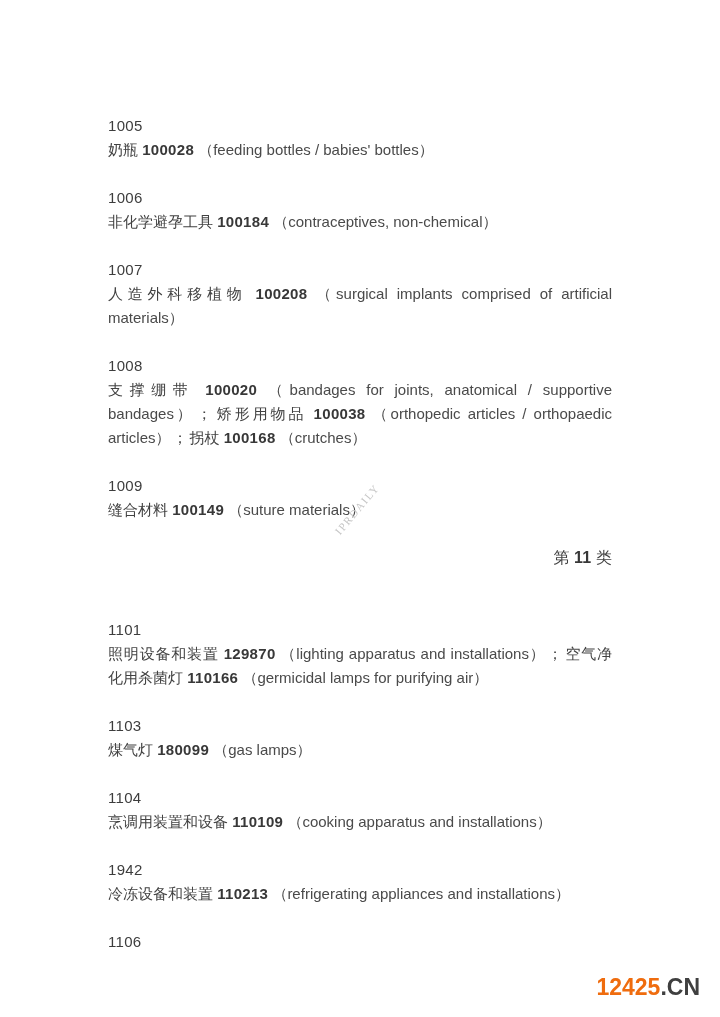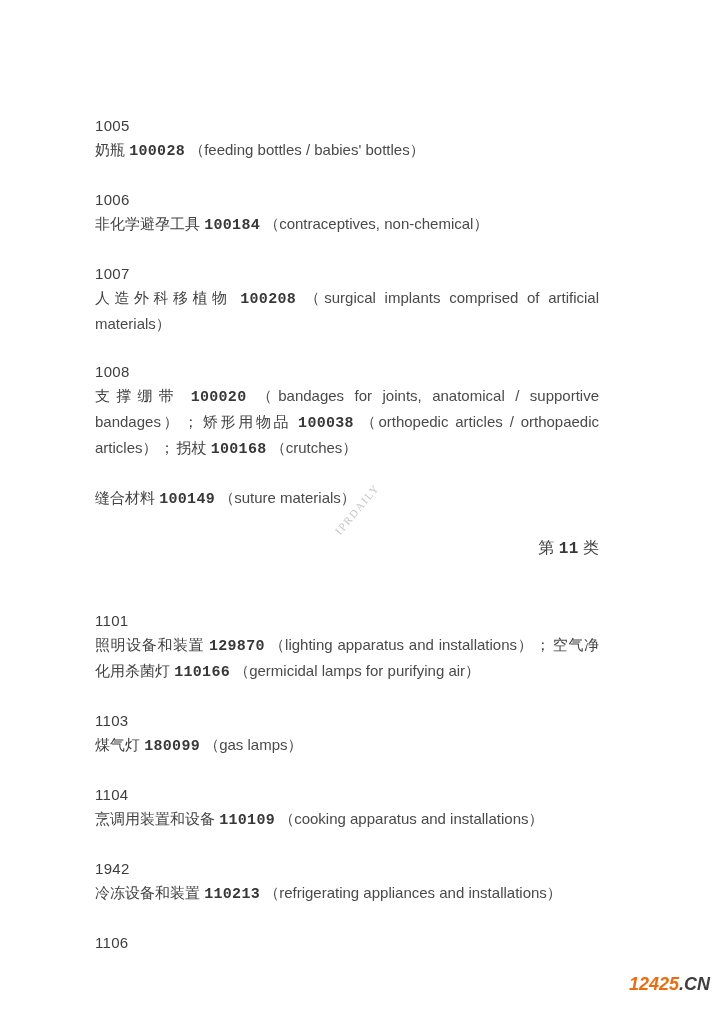--- a/index.html
+++ b/index.html
@@ -8,21 +8,21 @@
     height: 1017px;
     background: #ffffff;
     position: relative;
     overflow: hidden;
     font-family: "Liberation Sans", sans-serif;
     color: #3d3d3d;
     -webkit-text-size-adjust: none;
   }
   .content {
     position: absolute;
-    left: 95px;
+    left: 108px;
     top: 114px;
     width: 504px;
     font-size: 15px;
     line-height: 24px;
   }
   .entry { margin: 0 0 24px 0; }
   .code-line {
     font-size: 15px;
     letter-spacing: 0.3px;
     color: #3d3d3d;
@@ -31,21 +31,21 @@
     margin: 0;
     text-align: justify;
     color: #3d3d3d;
   }
   .cn {
     font-family: "Liberation Serif", serif;
     color: #424242;
   }
   .num {
     font-weight: bold;
-    font-family: Liberation Mono, monospace;
+    font-family: Liberation Sans, sans-serif;
     color: #383838;
     letter-spacing: 0.3px;
   }
   .en {
     color: #4a4a4a;
     font-family: "Liberation Sans", sans-serif;
   }
   .sep { margin: 0 2px; }
   .heading {
     margin: 0 0 48px 0;
@@ -64,26 +64,25 @@
     font-size: 11px;
     letter-spacing: 1.5px;
     color: #c6c6c6;
     font-family: "Liberation Serif", serif;
     white-space: nowrap;
     pointer-events: none;
   }
   .logo {
     position: absolute;
     top: 974px;
-    right: 10px;
-    font-size: 18px;
+    right: 20px;
+    font-size: 23px;
     font-weight: bold;
     font-family: "Liberation Sans", sans-serif;
     white-space: nowrap;
-    font-style: italic;
   }
   .logo-num { color: #ef6c0e; }
   .logo-tld { color: #3f3f3f; }
 </style>
 </head>
 <body>
 
 <main class="content">
     <section class="entry">
       <div class="code-line">1005</div>
@@ -95,20 +94,21 @@
     </section>
     <section class="entry">
       <div class="code-line">1007</div>
       <p class="body-line"><span class="cn">人造外科移植物</span> <span class="num">100208</span> <span class="en">（surgical implants comprised of artificial materials）</span></p>
     </section>
     <section class="entry">
       <div class="code-line">1008</div>
       <p class="body-line"><span class="cn">支撑绷带</span> <span class="num">100020</span> <span class="en">（bandages for joints, anatomical / supportive bandages）</span><span class="cn sep">；</span><span class="cn">矫形用物品</span> <span class="num">100038</span> <span class="en">（orthopedic articles / orthopaedic articles）</span><span class="cn sep">；</span><span class="cn">拐杖</span> <span class="num">100168</span> <span class="en">（crutches）</span></p>
     </section>
     <section class="entry">
+      <div class="code-line">1009</div>
       <p class="body-line"><span class="cn">缝合材料</span> <span class="num">100149</span> <span class="en">（suture materials）</span></p>
     </section>
     <h2 class="heading"><span class="cn">第</span> <span class="num">11</span> <span class="cn">类</span></h2>
     <section class="entry">
       <div class="code-line">1101</div>
       <p class="body-line"><span class="cn">照明设备和装置</span> <span class="num">129870</span> <span class="en">（lighting apparatus and installations）</span><span class="cn sep">；</span><span class="cn">空气净化用杀菌灯</span> <span class="num">110166</span> <span class="en">（germicidal lamps for purifying air）</span></p>
     </section>
     <section class="entry">
       <div class="code-line">1103</div>
       <p class="body-line"><span class="cn">煤气灯</span> <span class="num">180099</span> <span class="en">（gas lamps）</span></p>

